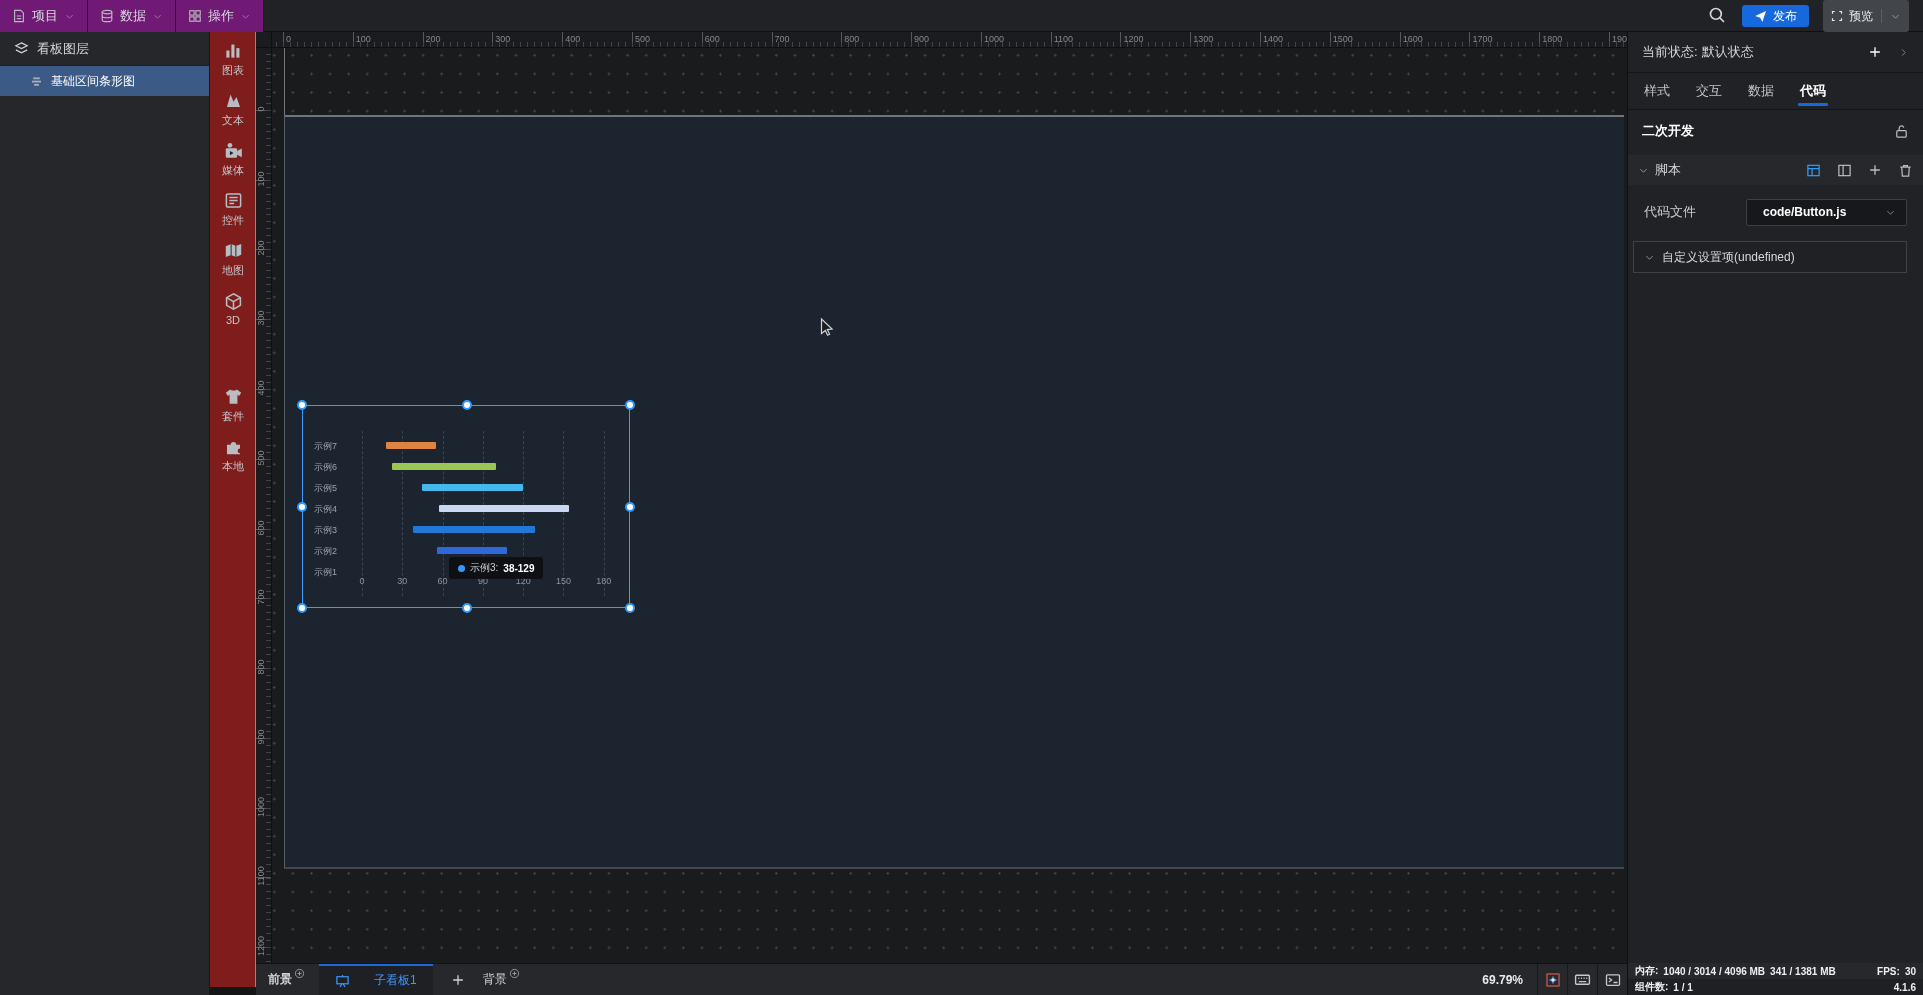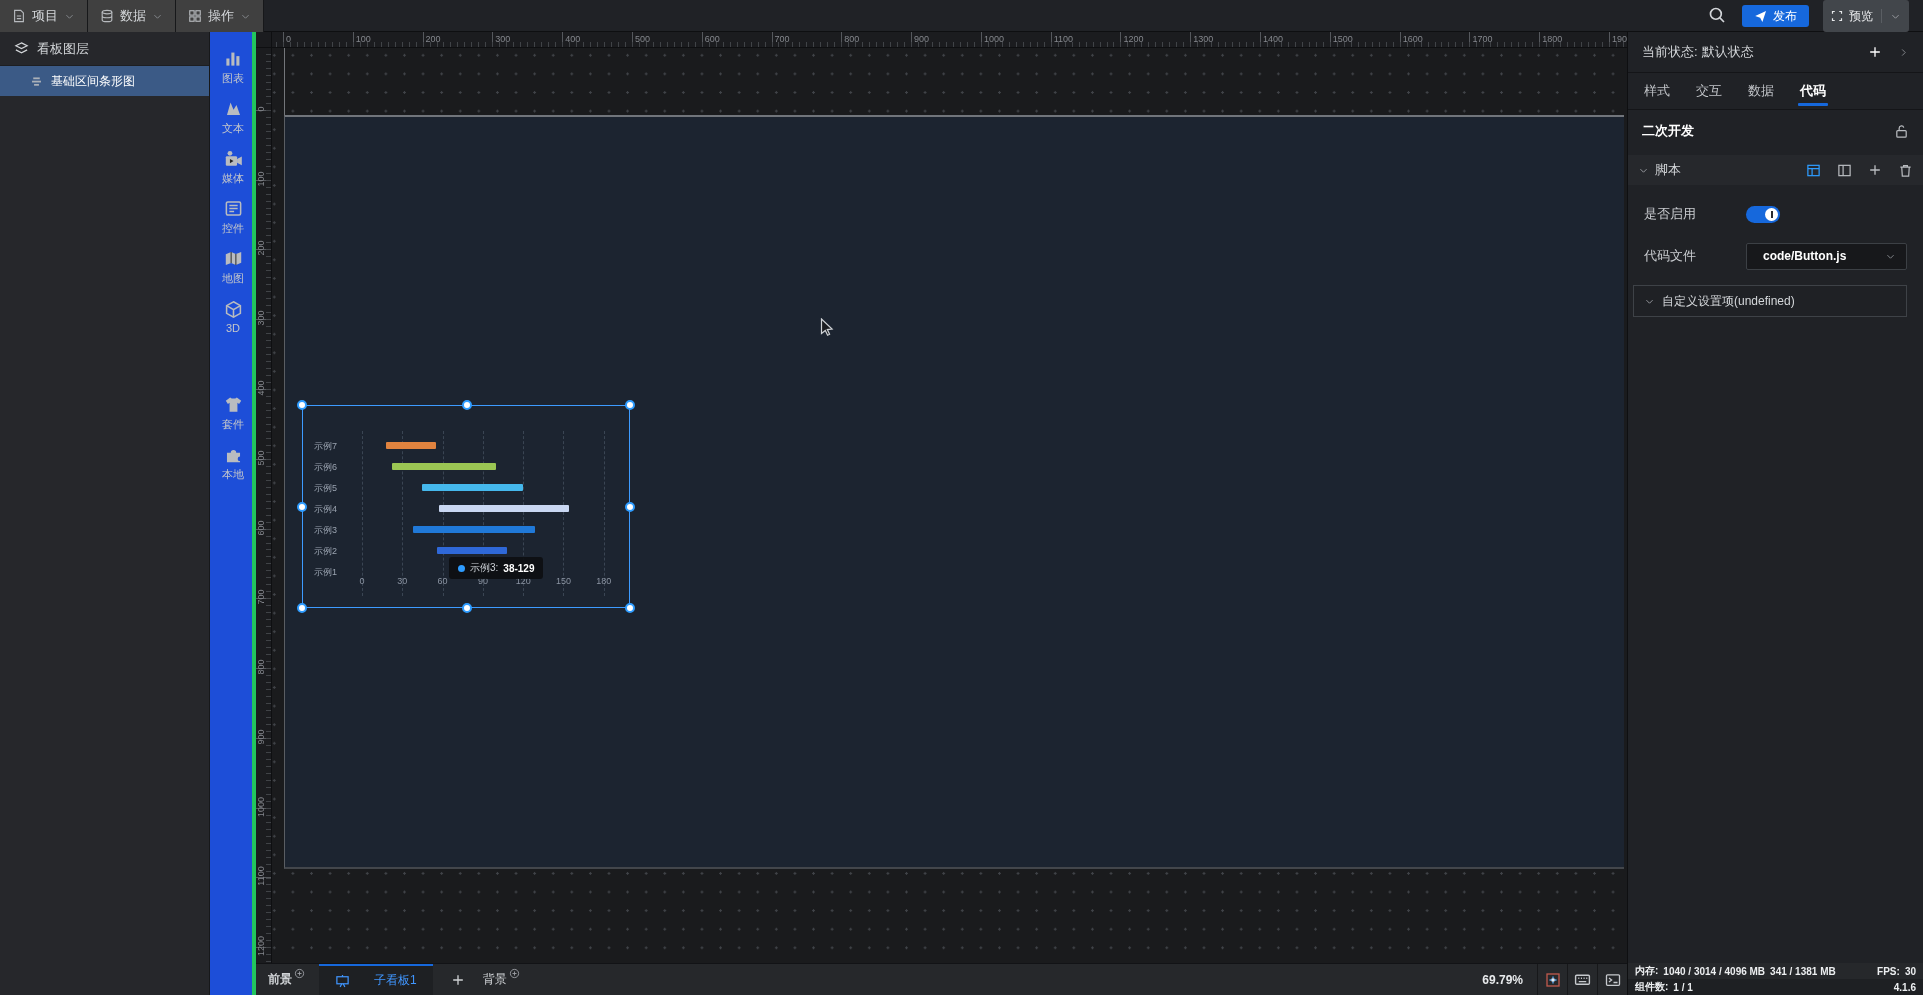--- a/index.html
+++ b/index.html
@@ -3,38 +3,38 @@
 <meta charset="utf-8">
 <style>
   * { margin:0; padding:0; box-sizing:border-box; }
   html,body { width:1923px; height:995px; overflow:hidden; background:#141517;
     font-family:"Liberation Sans","DejaVu Sans",sans-serif; color:#c9ccd0; font-size:12px; }
   svg { display:block; }
 
   
   #topbar { position:absolute; left:0; top:0; width:1923px; height:32px; background:#202226; border-bottom:1px solid #0e0f11; z-index:30; }
   #menus { position:absolute; left:0; top:0; height:32px; display:flex; }
-  .menu-item { width:88px; height:32px; display:flex; align-items:center; justify-content:center; gap:6px; background:#404040; border-right:1px solid #17181a; color:#d6d9dc; font-size:13px; cursor:default; }
+  .menu-item { width:88px; height:32px; display:flex; align-items:center; justify-content:center; gap:6px; background:#701a75; border-right:1px solid #17181a; color:#d6d9dc; font-size:13px; cursor:default; }
   .menu-item .mi-icon { color:#b7babe; }
   .menu-item .mi-chev { color:#8a8d92; }
   #topbar-right { position:absolute; right:14px; top:0; height:32px; display:flex; align-items:center; gap:14px; }
   #search-btn { color:#d2d5d9; width:20px; height:20px; }
   #publish-btn { height:22px; padding:0 12px; background:#1668dc; border-radius:3px; display:flex; align-items:center; gap:6px; color:#fff; font-size:12px; }
   #preview-btn { height:32px; padding:0 8px; background:#42464b; border-radius:3px; display:flex; align-items:center; gap:6px; color:#e8eaec; font-size:12px; }
   #preview-btn .pv-sep { width:1px; height:14px; background:#5a5e63; margin:0 2px; }
 
   
   #layers-panel { position:absolute; left:0; top:32px; width:210px; height:963px; background:#26272b; border-right:1px solid #17181a; z-index:20; }
   #layers-header { height:34px; display:flex; align-items:center; gap:8px; padding-left:14px; color:#d3d6d9; font-size:13px; border-bottom:1px solid #1d1e21; }
   .layer-row { height:30px; display:flex; align-items:center; gap:8px; padding-left:30px; color:#c9ccd0; }
   .layer-row.selected { background:#3b5a86; color:#fff; }
   .layer-row .li-icon { color:#aab0b8; }
 
   
-  #comp-toolbar { position:absolute; left:210px; top:32px; width:46px; height:963px; background:#1d4ed8; border-right:4px solid #22c55e; z-index:20; padding-top:10px; }
+  #comp-toolbar { position:absolute; left:210px; top:24px; width:46px; height:963px; background:#7f1d1d; border-right:1px solid #22c55e; z-index:20; padding-top:10px; }
   .tb-item { width:46px; height:50px; display:flex; flex-direction:column; align-items:center; justify-content:center; gap:3px; color:#c3c6ca; }
   .tb-item:nth-child(7) { margin-top:46px; }
   .tb-icon { color:#b9bcc0; }
   .tb-label { font-size:11px; }
 
   
   #canvas { position:absolute; left:256px; top:32px; width:1371px; height:931px; background:#1a1b1d; overflow:hidden;
     background-image:radial-gradient(circle,#404348 1.2px, transparent 1.4px); background-size:18.6px 18.6px; background-position:9px 14px; }
   #h-ruler { position:absolute; left:16px; top:0; width:1355px; height:16px; background:#1b1c1f; border-bottom:1px solid #0e0f11; overflow:hidden; }
   #h-ruler::before { content:""; position:absolute; left:11px; top:0; right:0; height:16px;
@@ -525,26 +525,20 @@
         <svg width="14" height="14" viewBox="0 0 16 16">
           <path d="M8 2.5v11M2.5 8h11" stroke="currentColor" stroke-width="1.5"></path>
         </svg>
       </span>
     <span class="sh-icon">
         <svg width="15" height="15" viewBox="0 0 16 16">
           <path d="M2.5 4.5h11M6 4.5V2.8h4v1.7M4 4.5l.6 9.5h6.8l.6-9.5" fill="none" stroke="currentColor" stroke-width="1.3"></path>
         </svg>
       </span>
   </div>
-  <div class="form-row" id="enable-row">
-    <span class="lbl">是否启用</span>
-    <div id="toggle">
-        <div class="knob"></div>
-      </div>
-  </div>
   <div class="form-row" id="codefile-row">
     <span class="lbl">代码文件</span>
     <div id="code-select">
       <span>code/Button.js</span>
       <span class="spacer"></span>
       <span class="chev">
           <svg width="11" height="11" viewBox="0 0 16 16">
             <path d="M3.5 6l4.5 4.5L12.5 6" fill="none" stroke="currentColor" stroke-width="1.3"></path>
           </svg>
         </span>

